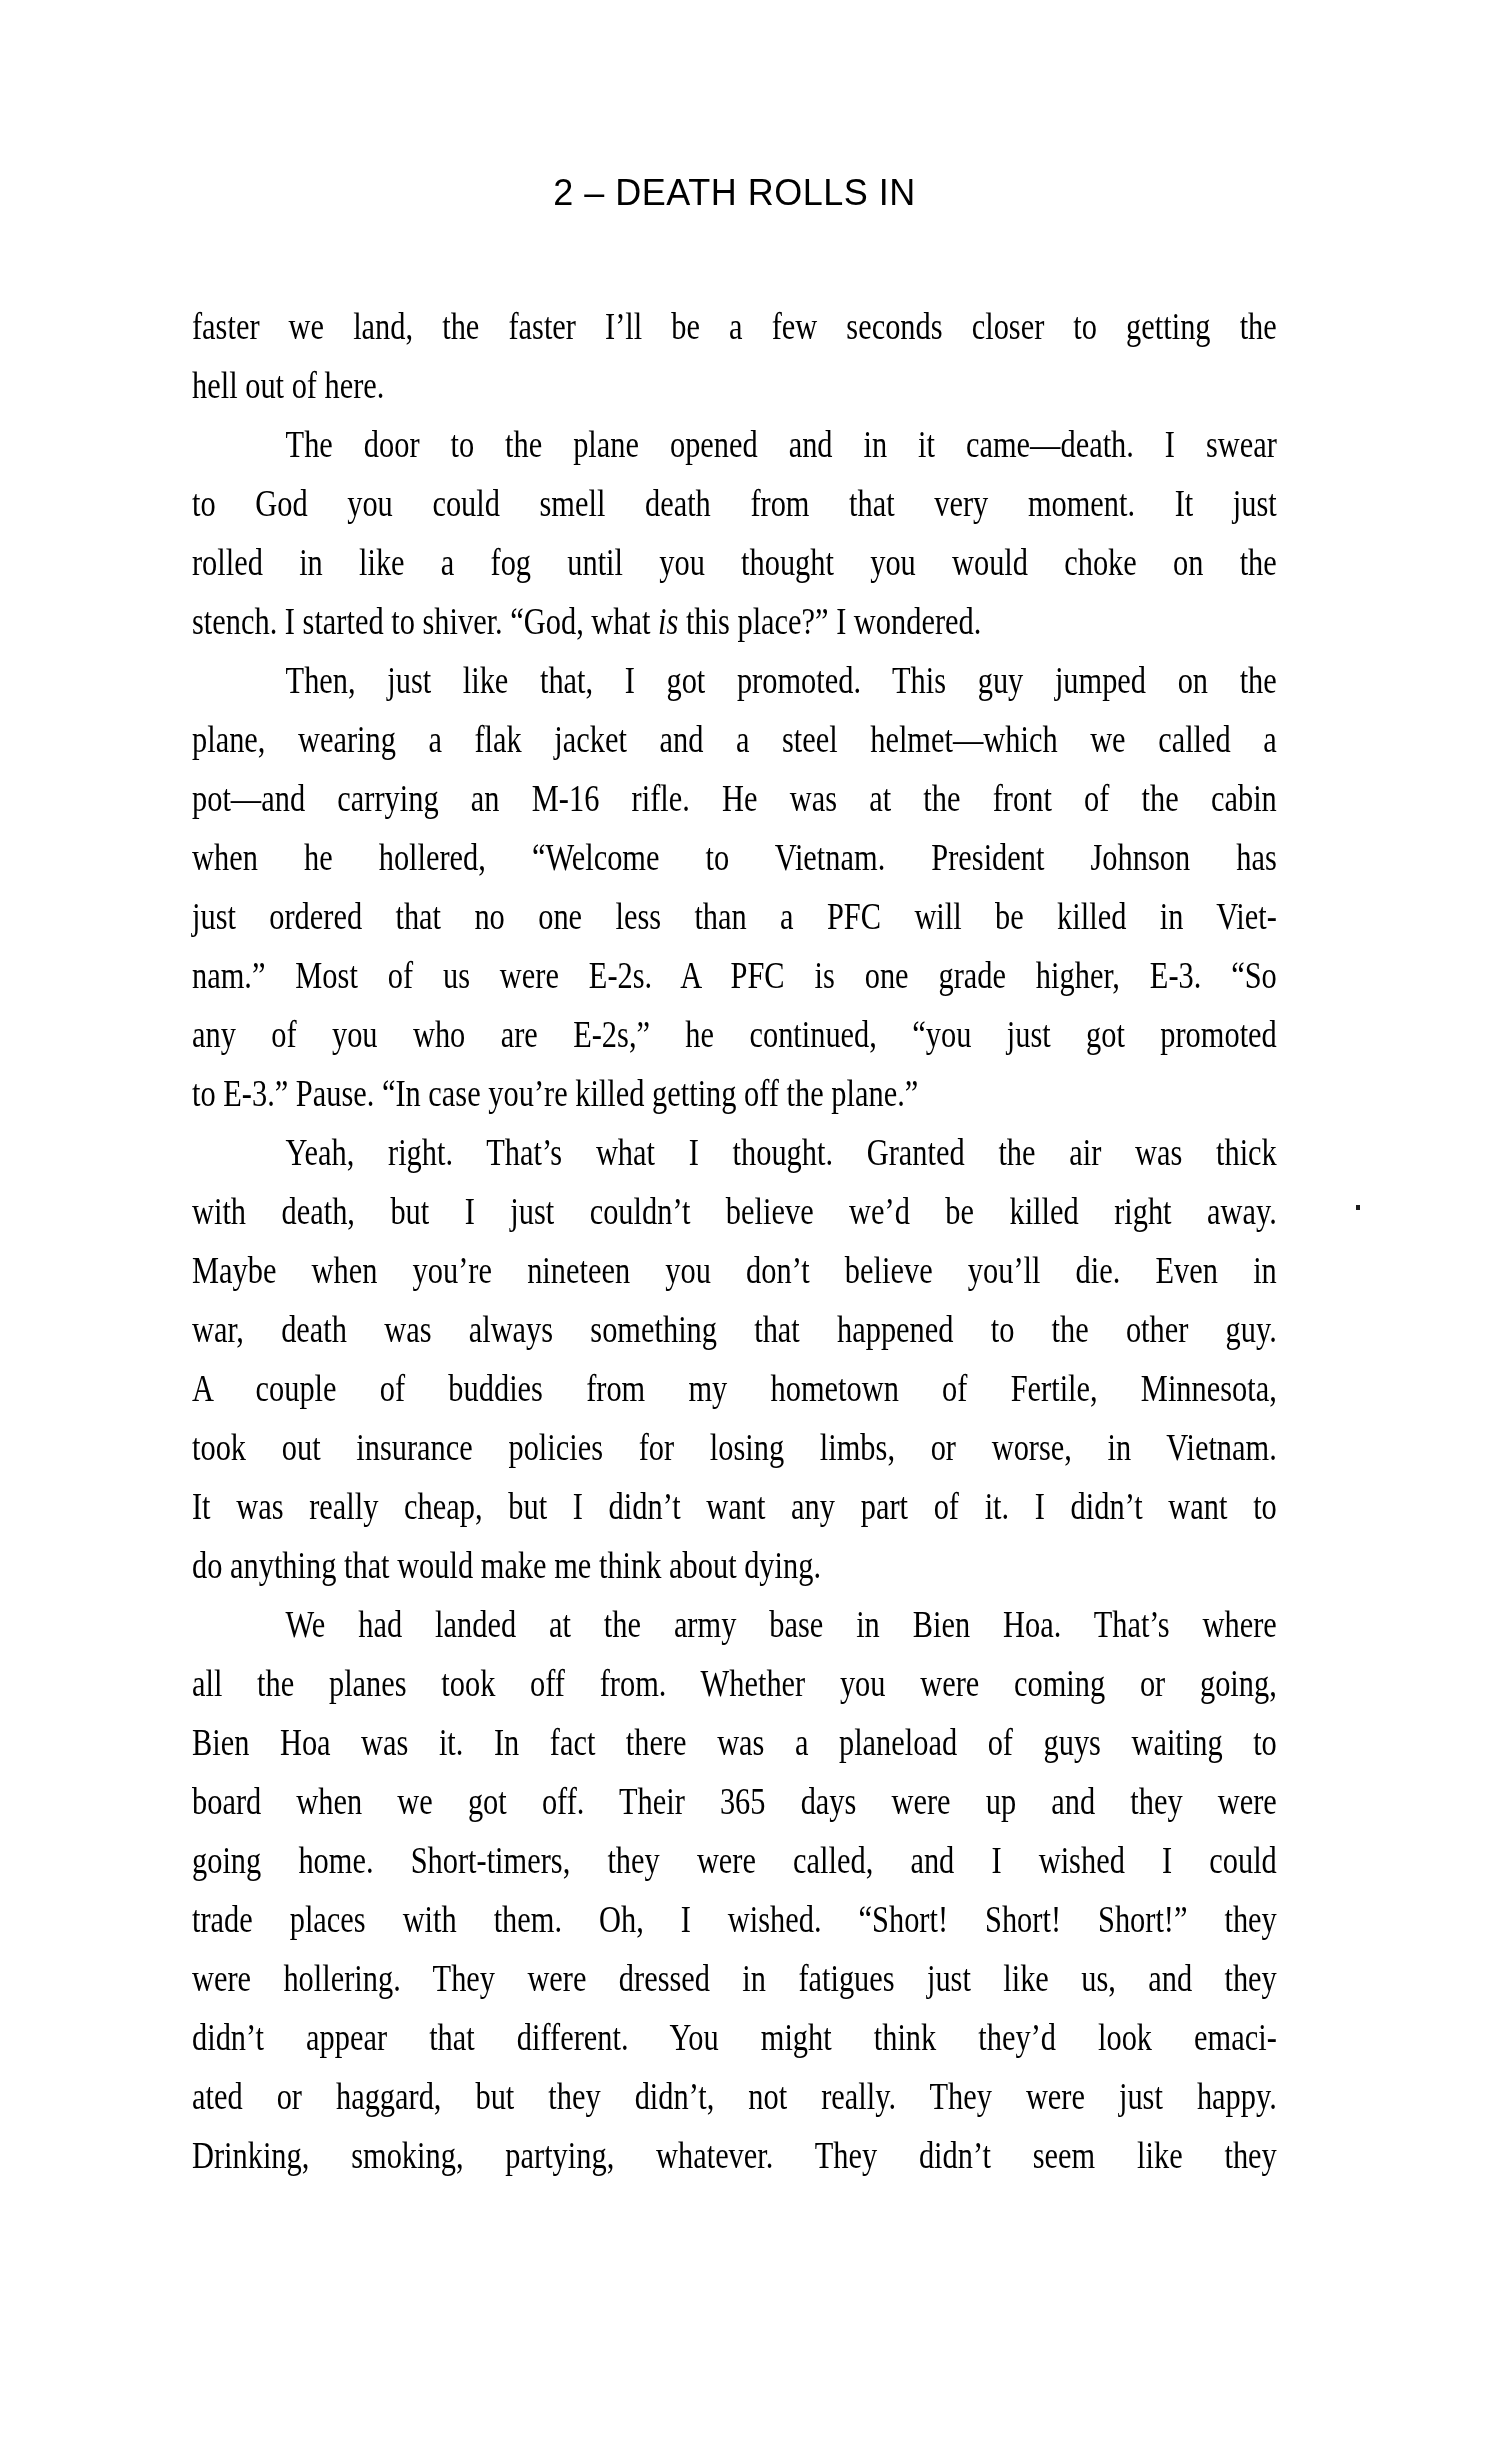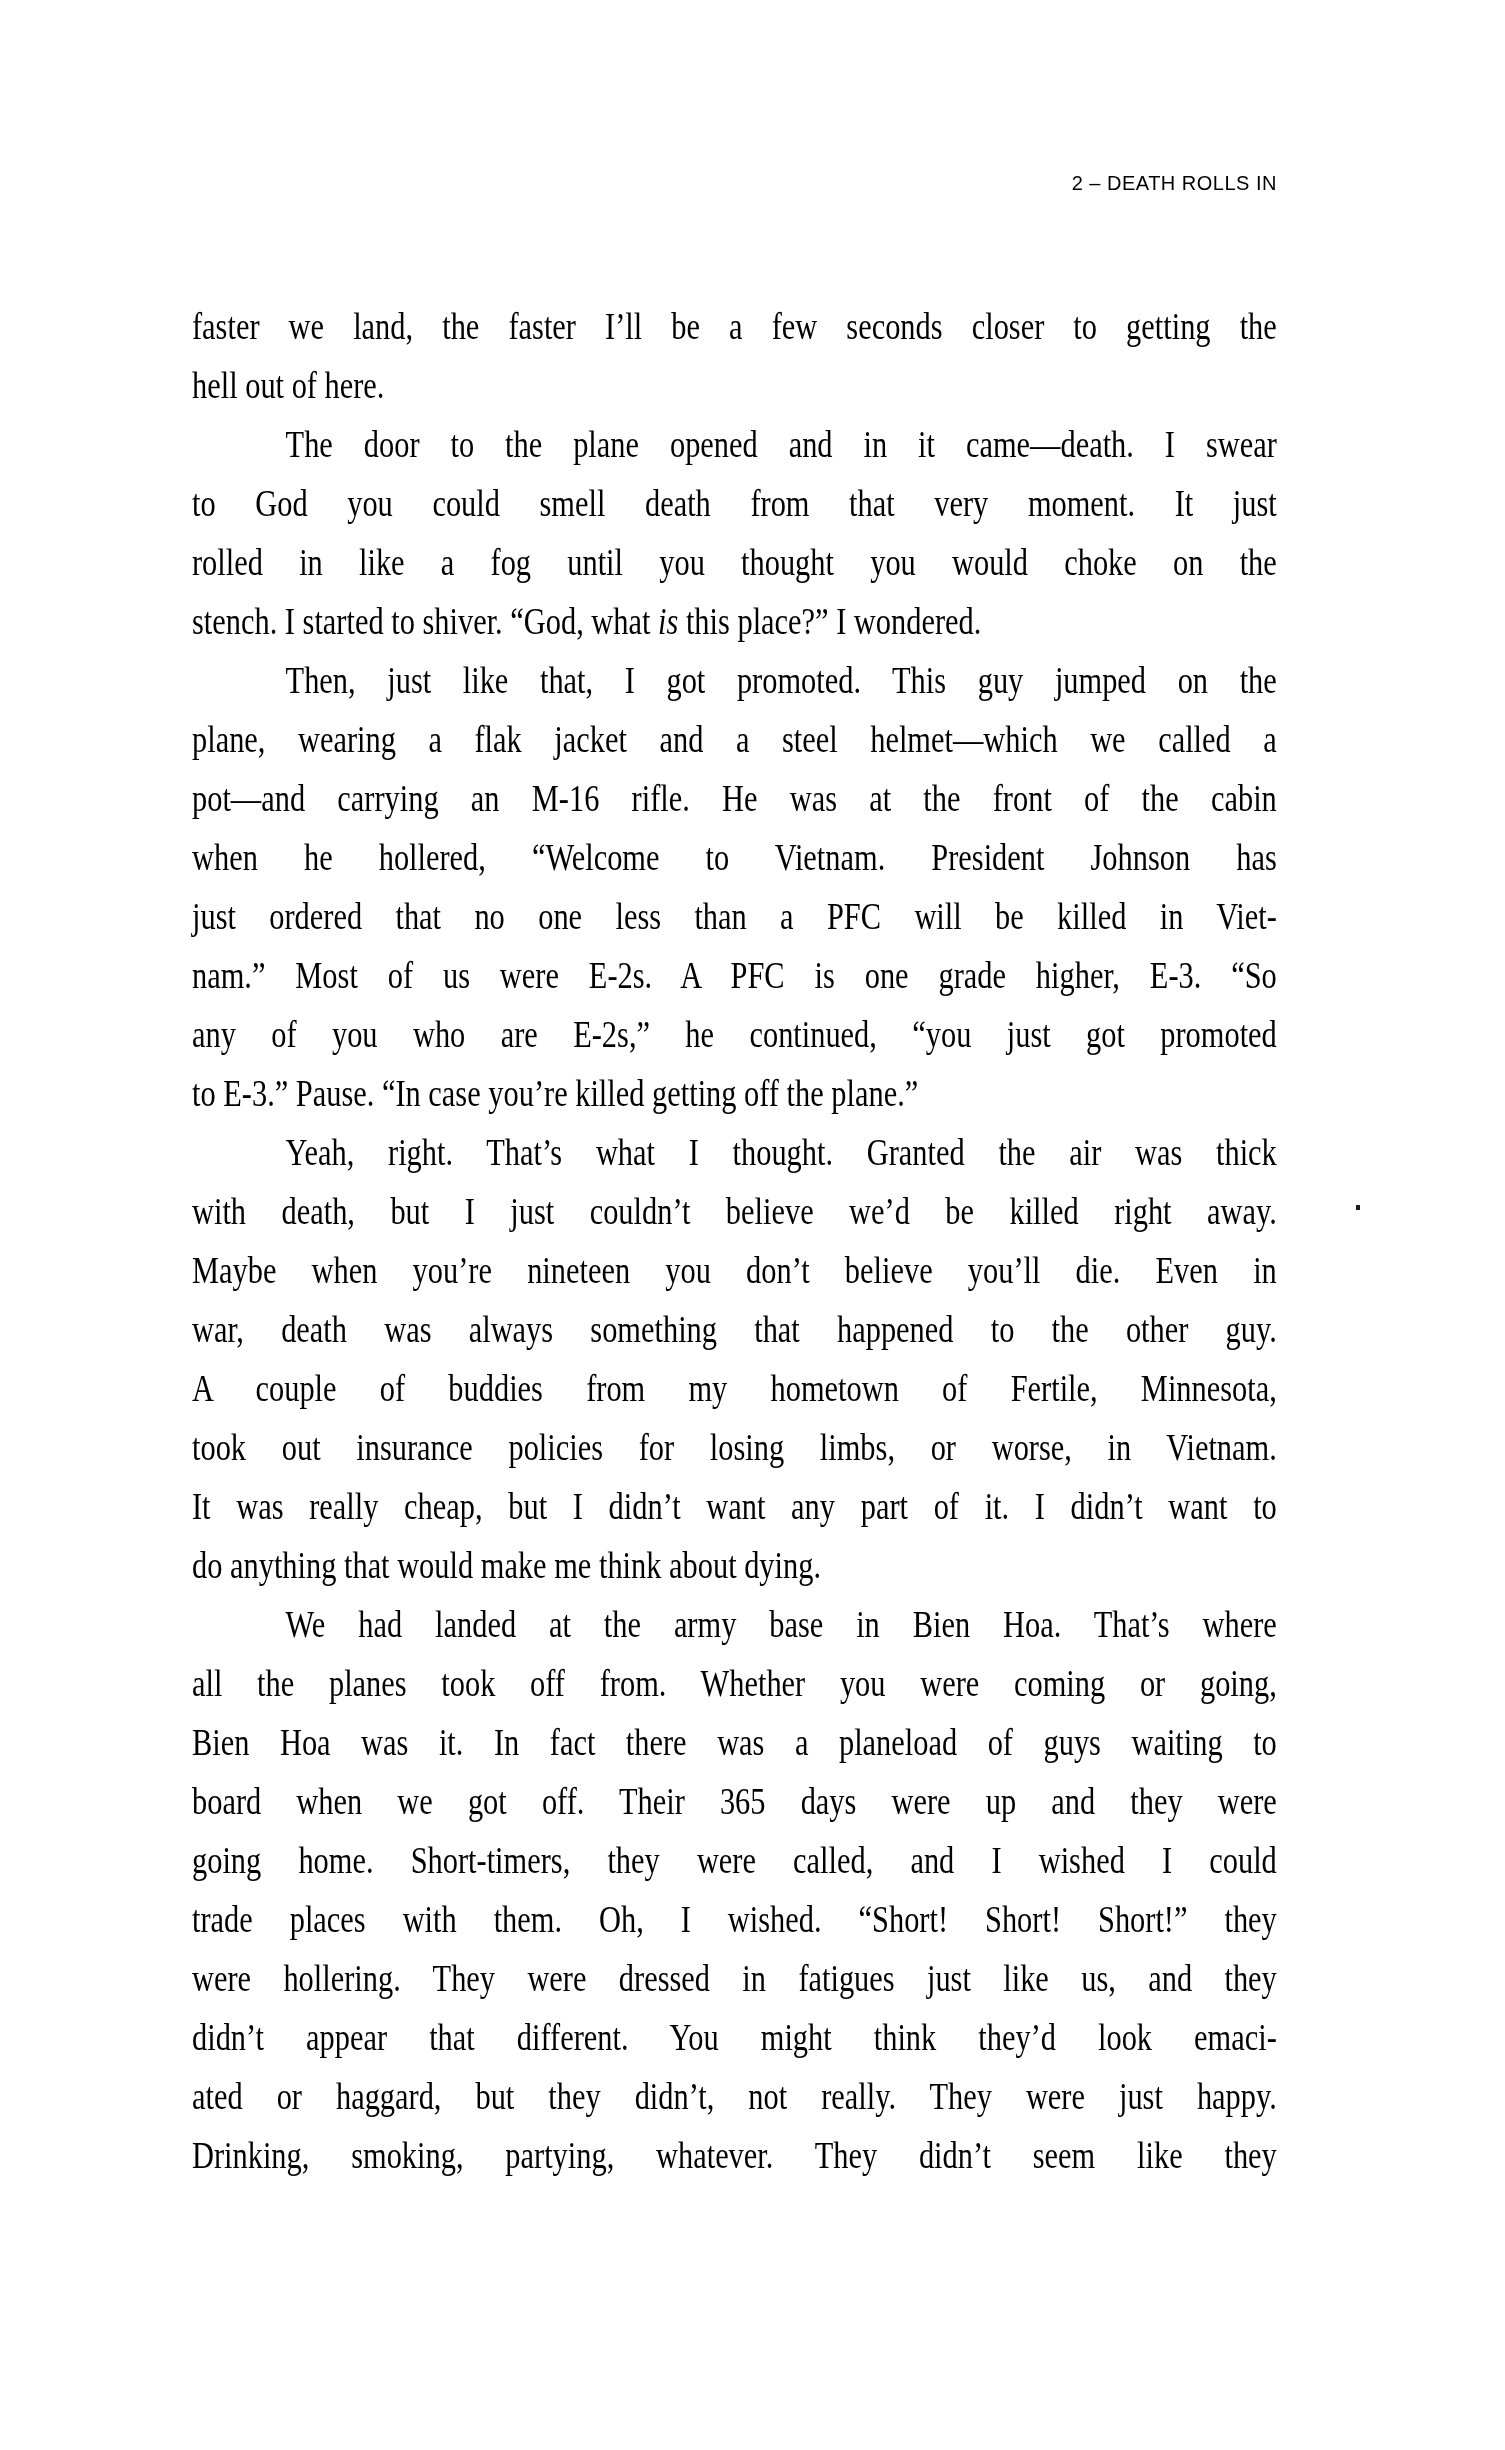--- a/index.html
+++ b/index.html
@@ -14,23 +14,23 @@
     background: #ffffff;
     overflow: hidden;
     font-family: "Liberation Serif", serif;
     color: #000000;
   }
   .running-head {
     position: absolute;
     top: 172px;
     left: 192px;
     width: 1085px;
-    text-align: right;
+    text-align: center;
     font-family: "Liberation Sans", sans-serif;
-    font-size: 20px;
+    font-size: 36px;
     font-weight: 500;
     letter-spacing: 0.5px;
     color: #000000;
     white-space: nowrap;
   }
   .body-text {
     position: absolute;
     top: 297px;
     left: 192px;
     width: 1356px;

